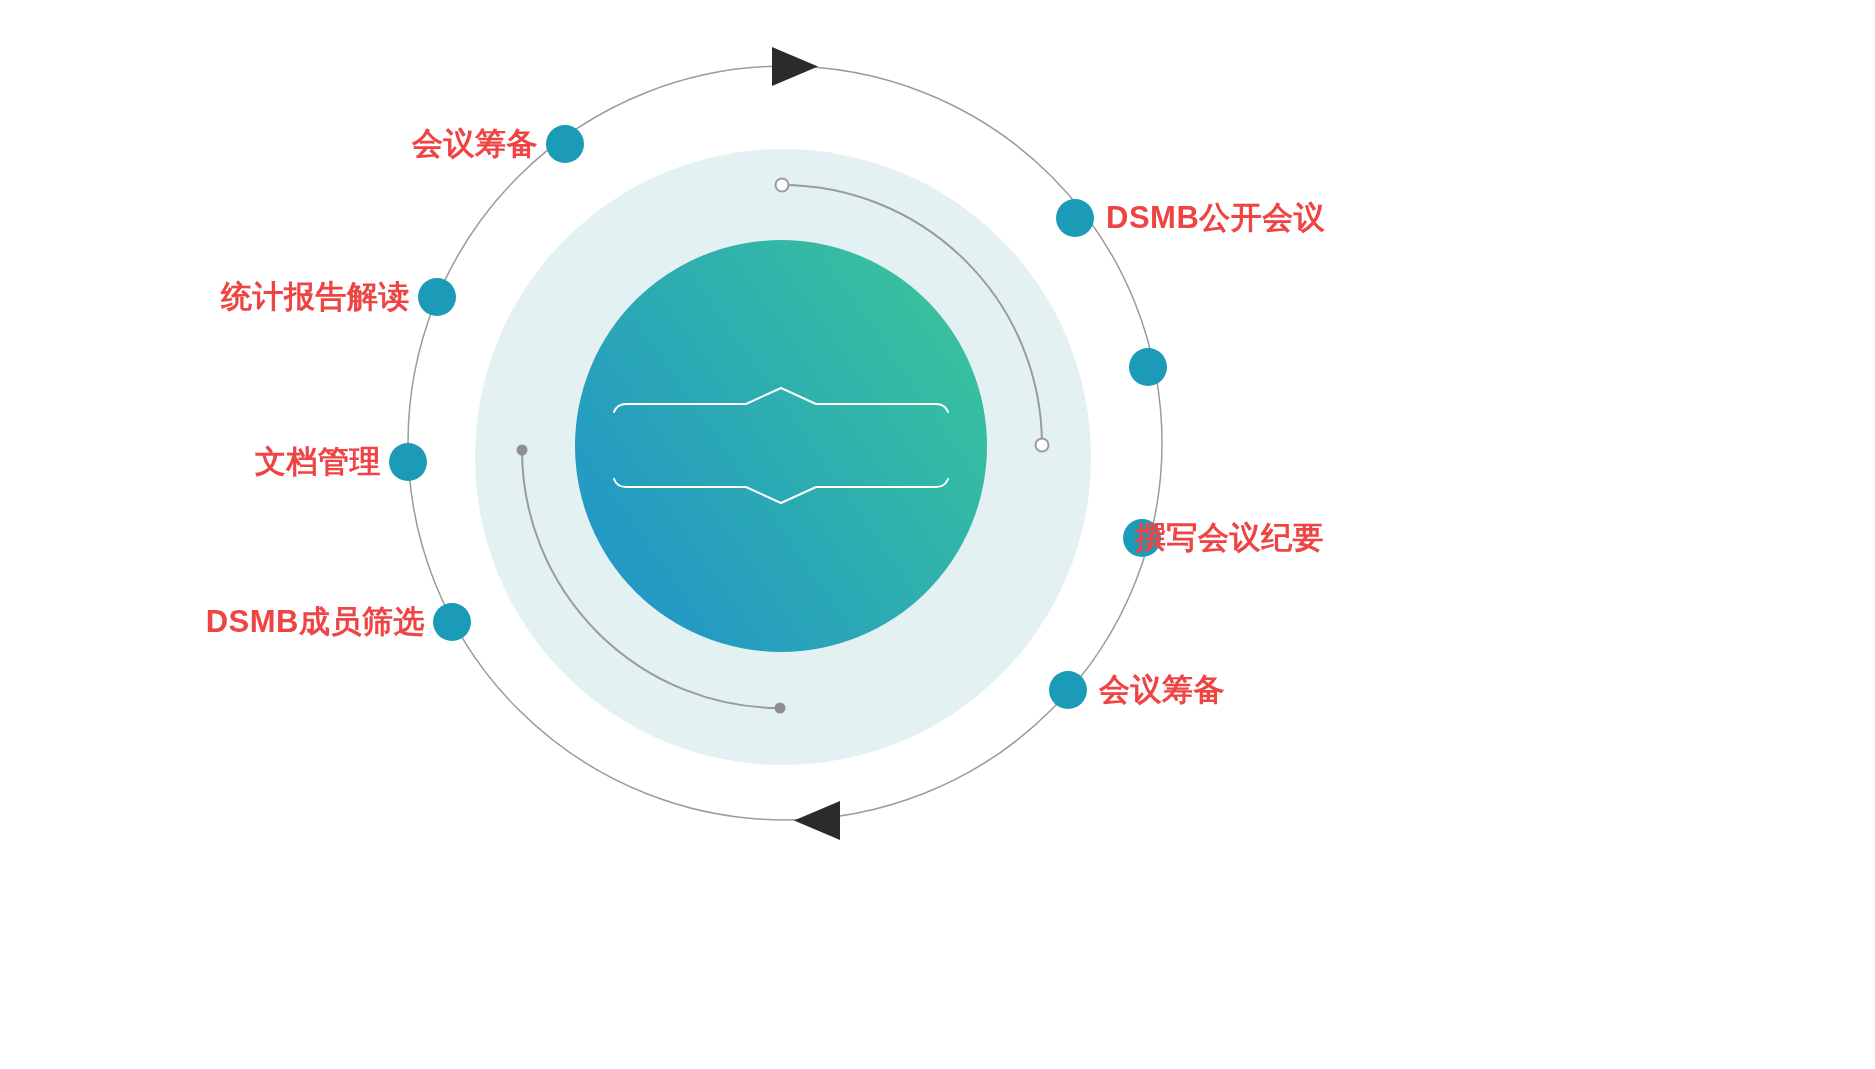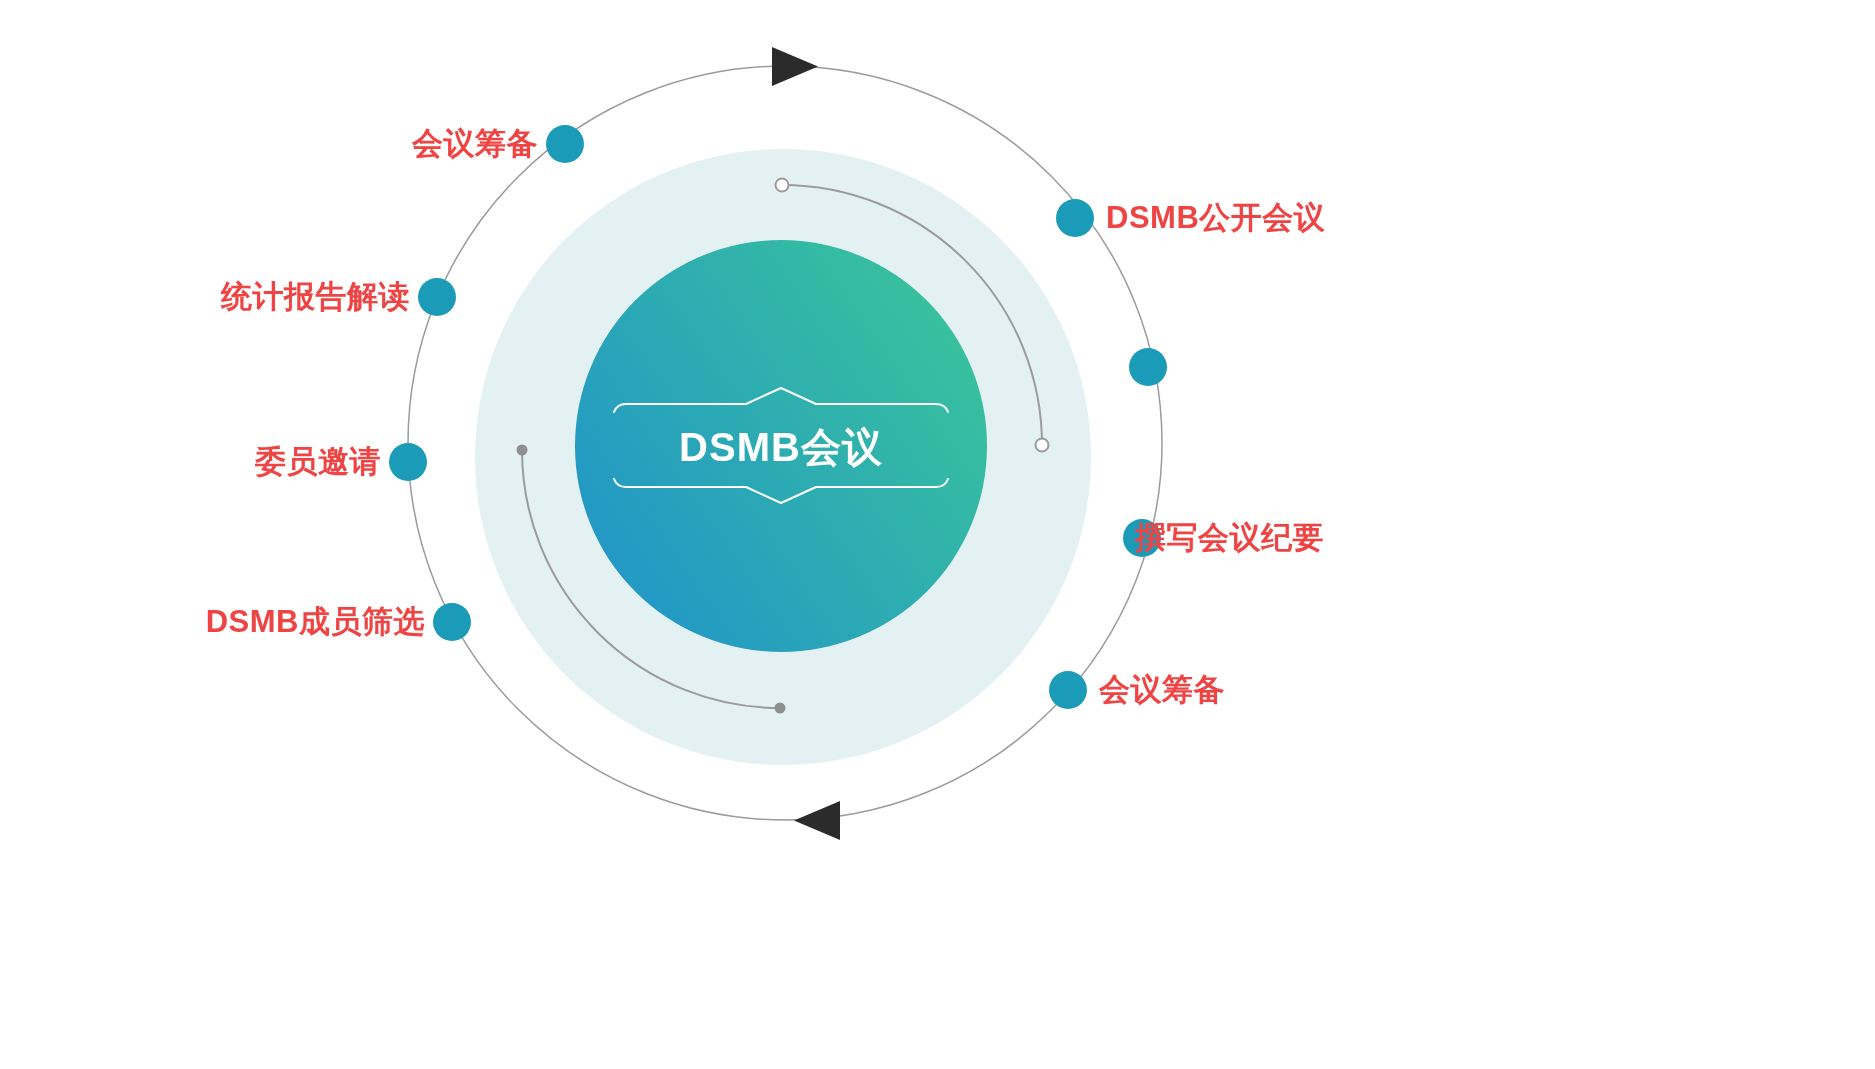--- a/index.html
+++ b/index.html
@@ -71,24 +71,23 @@
     <circle cx="565" cy="144" r="19" fill="#1b9bb8"></circle>
     <circle cx="437" cy="297" r="19" fill="#1b9bb8"></circle>
     <circle cx="408" cy="462" r="19" fill="#1b9bb8"></circle>
     <circle cx="452" cy="622" r="19" fill="#1b9bb8"></circle>
     <circle cx="1075" cy="218" r="19" fill="#1b9bb8"></circle>
     <circle cx="1148" cy="367" r="19" fill="#1b9bb8"></circle>
     <circle cx="1142" cy="538" r="19" fill="#1b9bb8"></circle>
     <circle cx="1068" cy="690" r="19" fill="#1b9bb8"></circle>
   </svg>
 
-  <div class="center-label">DSMB会议</div>
 
   <div class="node node-left" style="top:144px; right:1337px;">会议筹备</div>
   <div class="node node-left" style="top:297px; right:1465px;">统计报告解读</div>
-  <div class="node node-left" style="top:462px; right:1494px;">委员邀请</div>
+  <div class="node node-left" style="top:462px; right:1494px;">文档管理</div>
   <div class="node node-left" style="top:622px; right:1450px;">DSMB成员筛选</div>
 
   <div class="node node-right" style="top:218px; left:1106px;">DSMB公开会议</div>
   <div class="node node-right" style="top:538px; left:1135px;">撰写会议纪要</div>
   <div class="node node-right" style="top:690px; left:1099px;">会议筹备</div>
 
 </div>
 
 </body></html>

